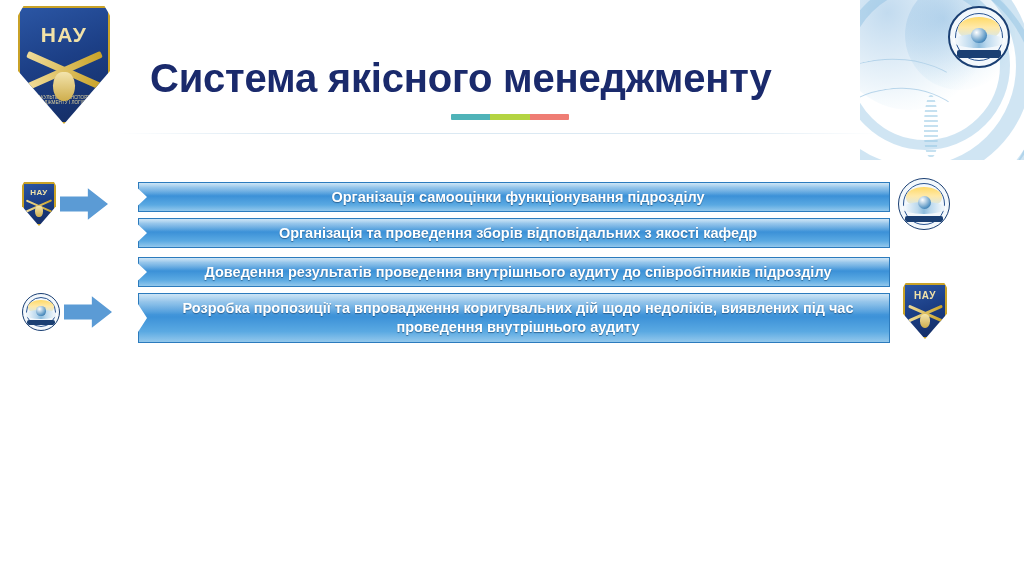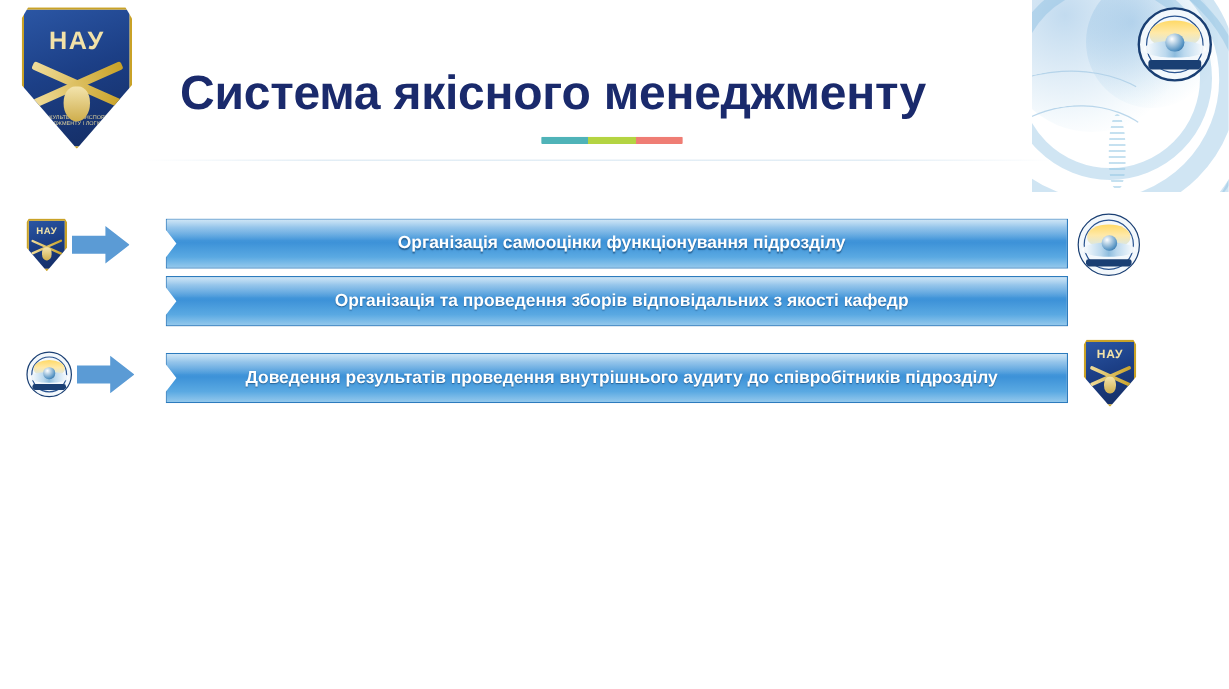--- a/index.html
+++ b/index.html
@@ -266,25 +266,25 @@
   .bar-text {
     position: relative;
     z-index: 2;
     color: #ffffff;
     font-size: 14.5px;
     font-weight: 600;
     line-height: 1.28;
     text-align: center;
     text-shadow: 0 1px 1px rgba(10,50,90,0.55);
   }
-  .h1line { height: 42px; }
+  .h1line { height: 30px; }
   .h2line { height: 50px; }
 
   
-  .group-gap { margin-bottom: 22px; }
+  .group-gap { margin-bottom: 9px; }
 
   
   .marker {
     position: absolute;
     display: flex;
     align-items: center;
     gap: 4px;
   }
   .marker .shield { width: 34px; height: 44px; }
   .marker .shield .sh-title { font-size: 8px; margin-top: 5px; }
@@ -399,15 +399,20 @@
       <div class="bar-row group-gap">
         <div class="bar h1line">
           <div class="bar-text">Організація та проведення зборів відповідальних з якості кафедр</div>
         </div>
       </div>
       <div class="bar-row">
         <div class="bar h1line">
           <div class="bar-text">Доведення результатів проведення внутрішнього аудиту до співробітників підрозділу</div>
         </div>
       </div>
+      <div class="bar-row">
+        <div class="bar h2line">
+          <div class="bar-text">Розробка пропозиції та впровадження коригувальних дій щодо недоліків,  виявлених під час проведення внутрішнього аудиту</div>
+        </div>
+      </div>
     </div>
 
 </div>
 
 </body></html>

